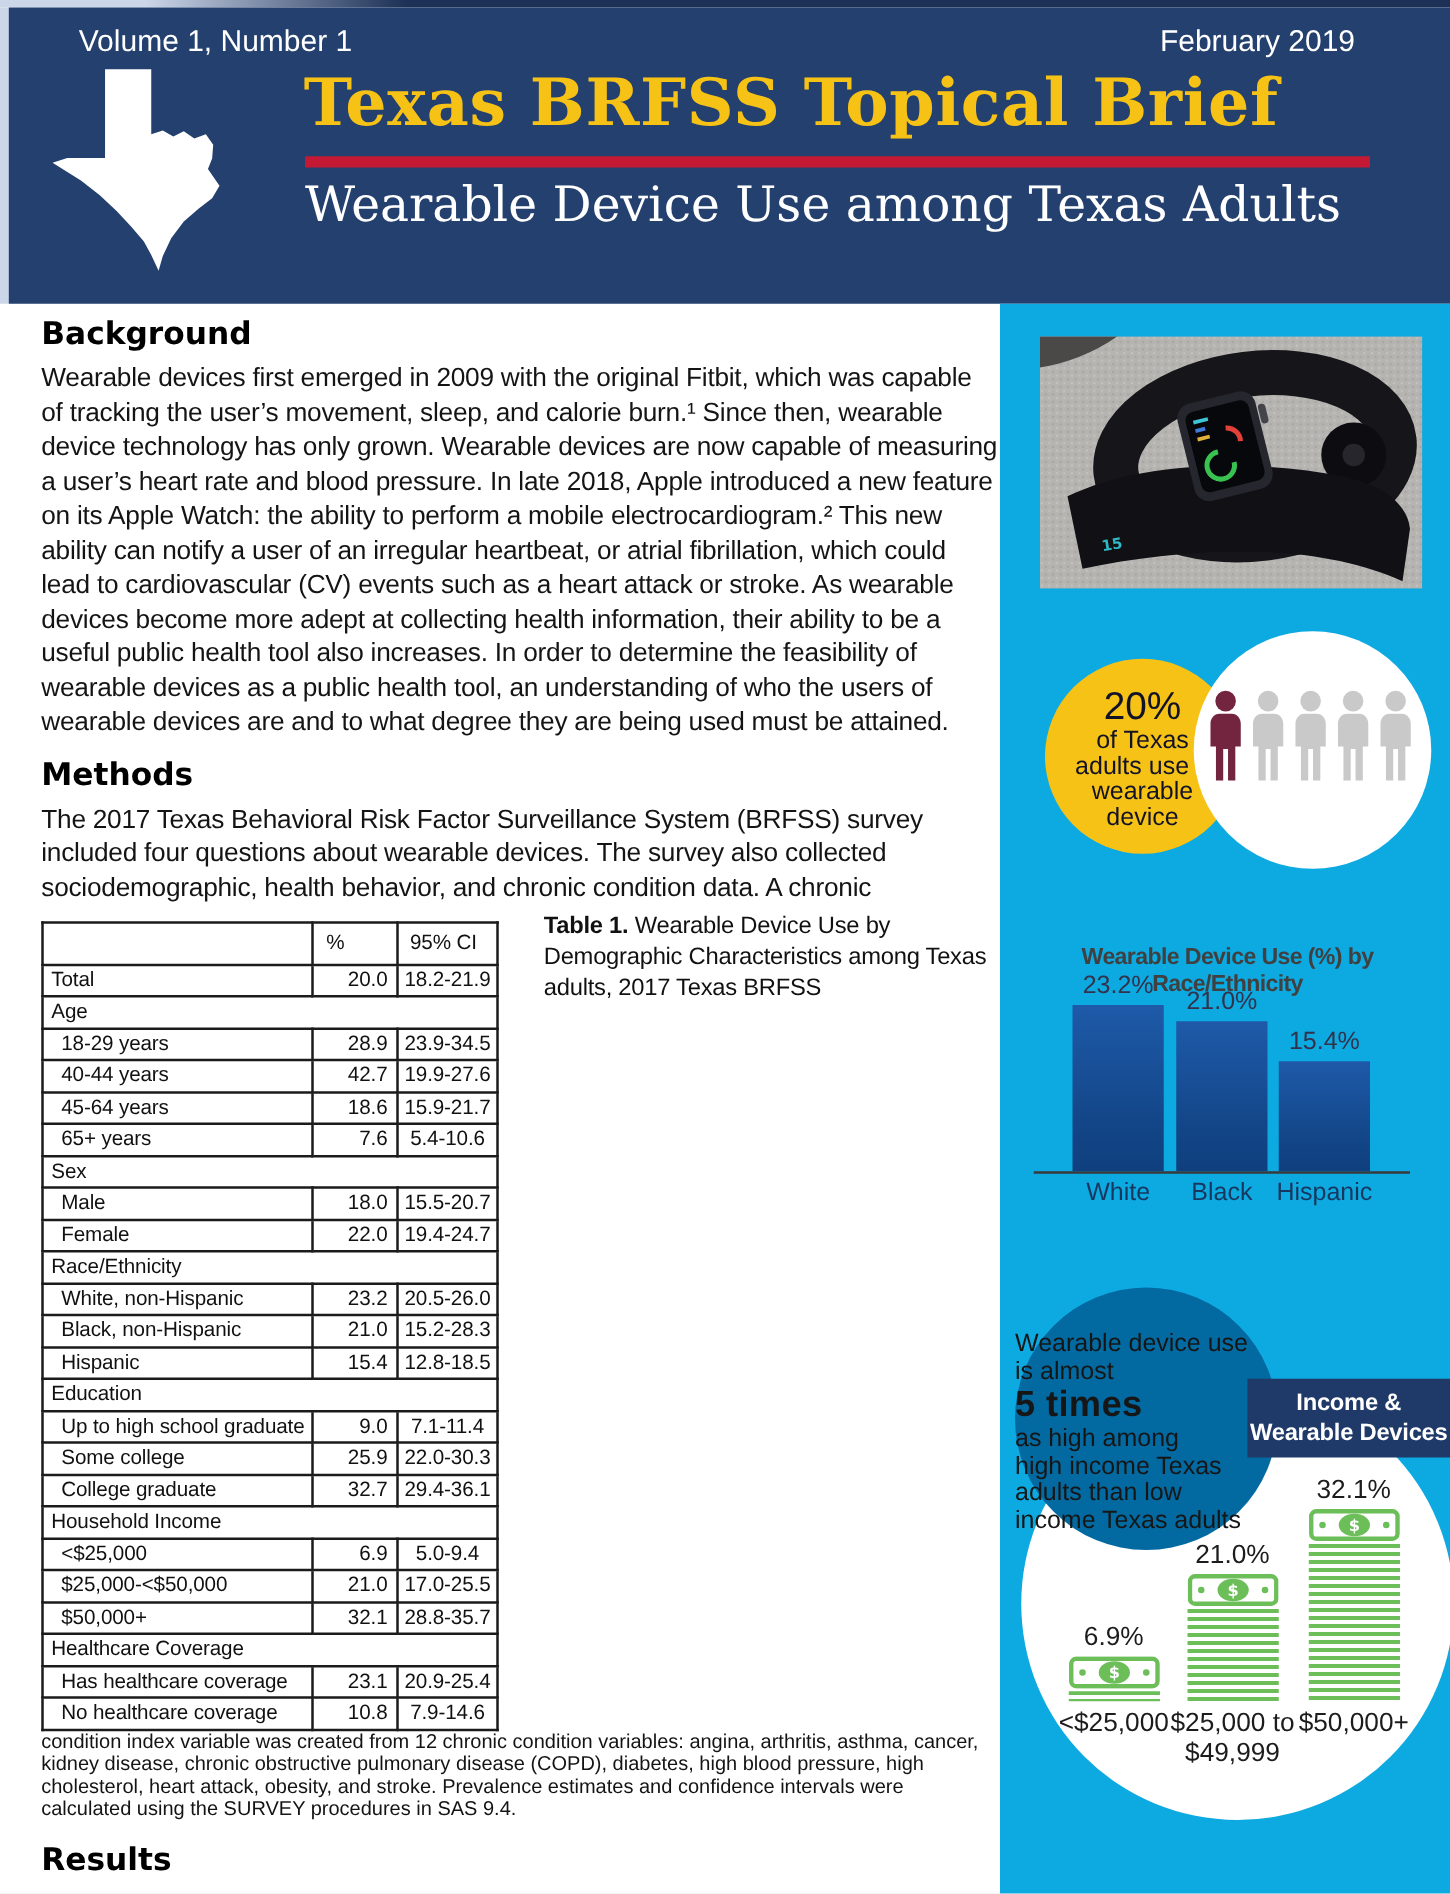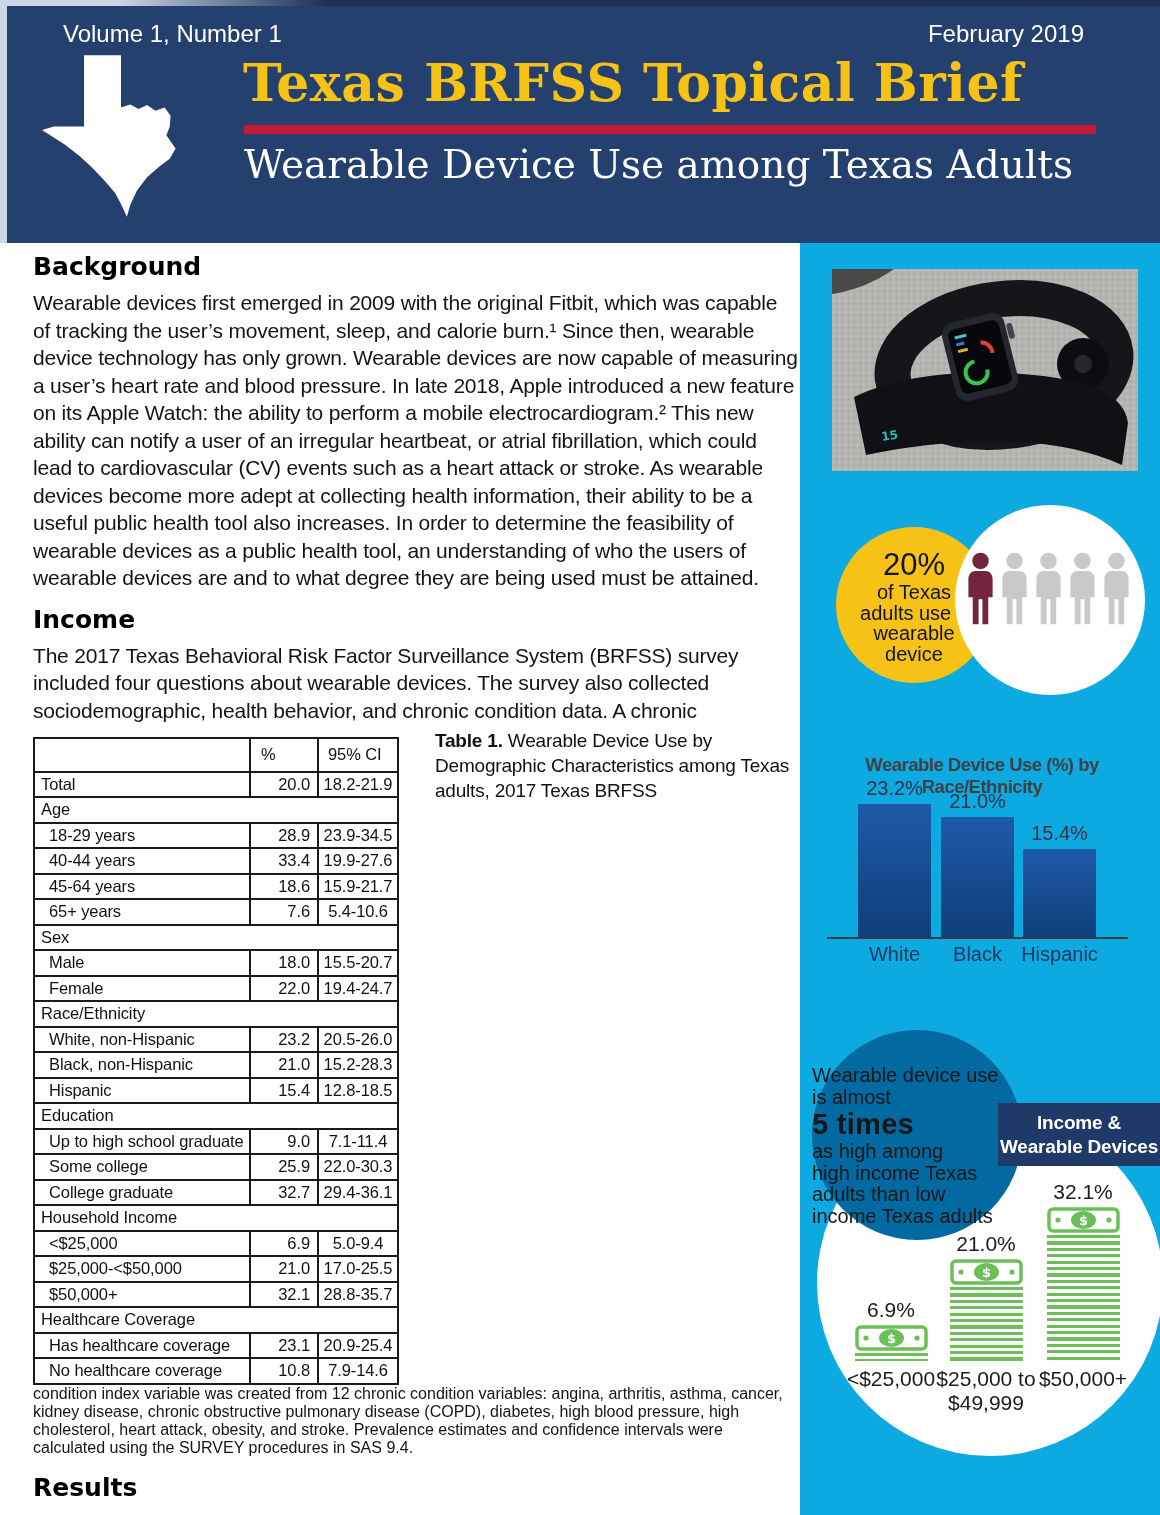--- a/index.html
+++ b/index.html
@@ -106,21 +106,21 @@
     </svg>
     <div class="title">Texas BRFSS Topical Brief</div>
     <div class="rule"></div>
     <div class="subtitle">Wearable Device Use among Texas Adults</div>
   </header>
 
   <main class="leftcol">
     <h2>Background</h2>
     <p class="bodytext">Wearable devices first emerged in 2009 with the original Fitbit, which was capable of tracking the user’s movement, sleep, and calorie burn.¹ Since then, wearable device technology has only grown. Wearable devices are now capable of measuring a user’s heart rate and blood pressure. In late 2018, Apple introduced a new feature on its Apple Watch: the ability to perform a mobile electrocardiogram.² This new ability can notify a user of an irregular heartbeat, or atrial fibrillation, which could lead to cardiovascular (CV) events such as a heart attack or stroke. As wearable devices become more adept at collecting health information, their ability to be a useful public health tool also increases. In order to determine the feasibility of wearable devices as a public health tool, an understanding of who the users of wearable devices are and to what degree they are being used must be attained.</p>
 
-    <h2>Income</h2>
+    <h2>Methods</h2>
     <p class="bodytext">
       <span>The 2017 Texas Behavioral Risk Factor Surveillance System (BRFSS) survey included four questions about wearable devices. The survey also collected sociodemographic, health behavior, and chronic condition data. A chronic</span>
       <span class="tablefloat">
         <span class="tcaption" style="display:block"><b>Table 1.</b><span> Wearable Device Use by Demographic Characteristics among Texas adults, 2017 Texas BRFSS</span></span>
         </span></p><table class="t1">
           <colgroup>
           <col style="width:216px">
           <col style="width:68px">
           <col style="width:80px">
         </colgroup>
@@ -140,21 +140,21 @@
           <tr>
             <td class="sec" colspan="3">Age</td>
           </tr>
           <tr>
             <td class="lab ind">18-29 years</td>
             <td class="pct">28.9</td>
             <td class="ci">23.9-34.5</td>
           </tr>
           <tr>
             <td class="lab ind">40-44 years</td>
-            <td class="pct">33.4</td>
+            <td class="pct">42.7</td>
             <td class="ci">19.9-27.6</td>
           </tr>
           <tr>
             <td class="lab ind">45-64 years</td>
             <td class="pct">18.6</td>
             <td class="ci">15.9-21.7</td>
           </tr>
           <tr>
             <td class="lab ind">65+ years</td>
             <td class="pct">7.6</td>

